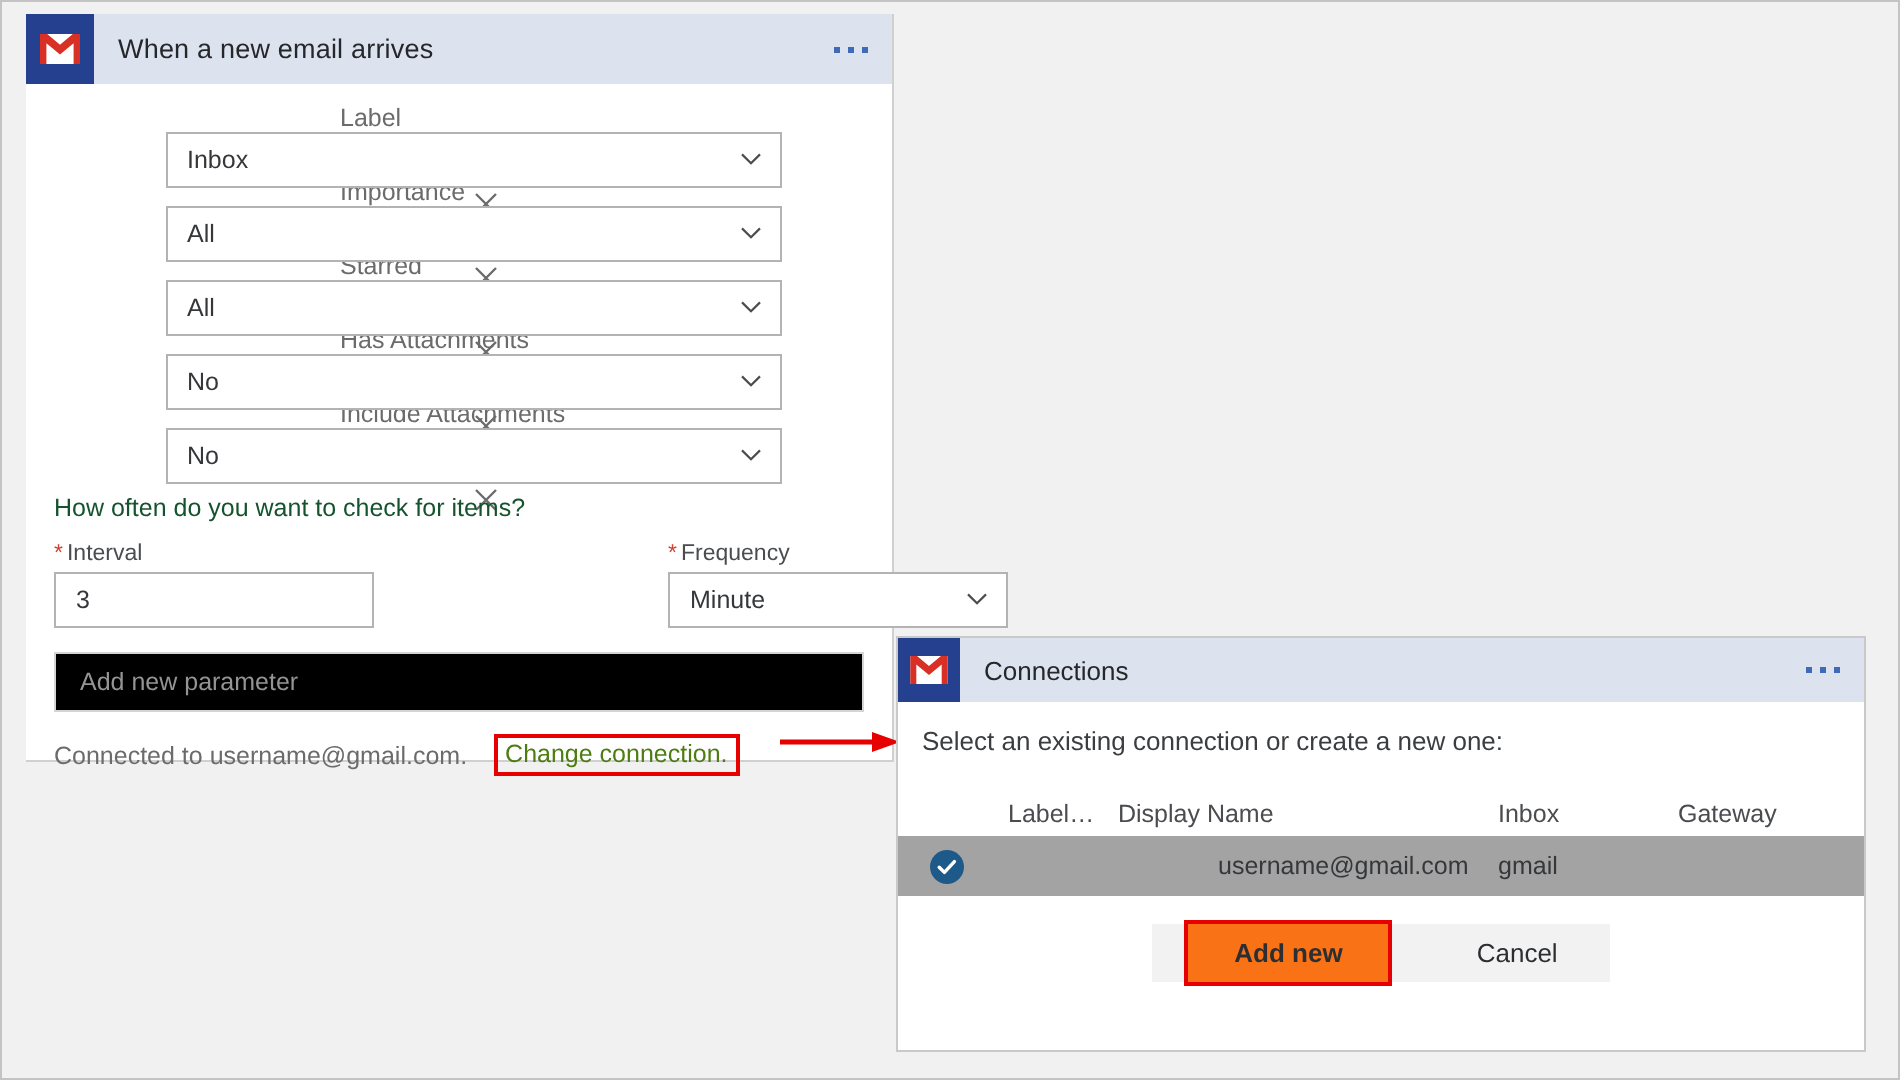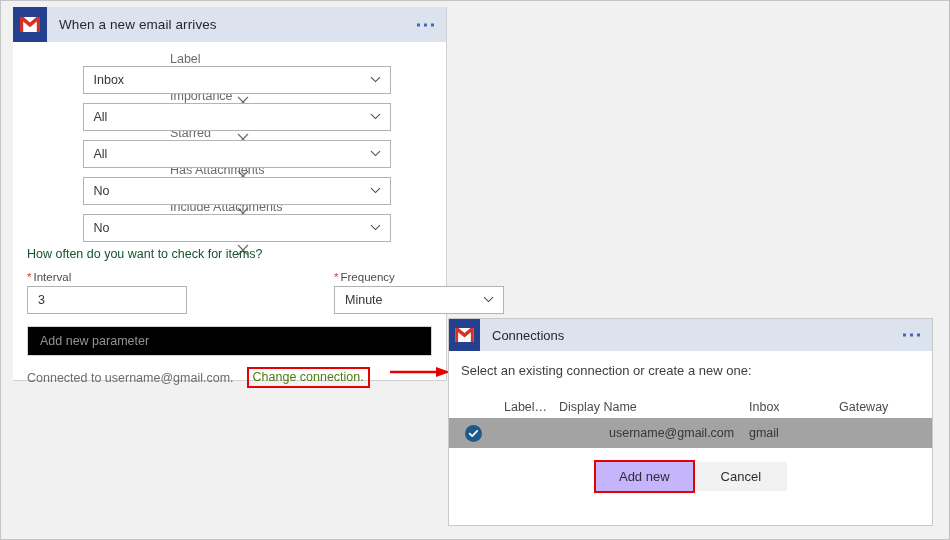--- a/index.html
+++ b/index.html
@@ -247,26 +247,27 @@
     font-size: 13px;
     color: #2c2e31;
     padding: 0 26px;
     height: 29px;
     line-height: 29px;
     background: transparent;
     cursor: pointer;
     white-space: nowrap;
   }
   .dbtn.highlighted {
-    background: #c4b5fd;
+    background: #f97316;
     border: 2px solid #e60000;
     padding: 0 23px;
     height: 33px;
     line-height: 29px;
-    margin: -2px 0;
+    margin: -2px 16px;
+    font-weight: bold;
   }
 </style>
 </head>
 <body>
 
 <div id="root">
 
   <div class="trigger-card">
 
     <div class="card-header">

